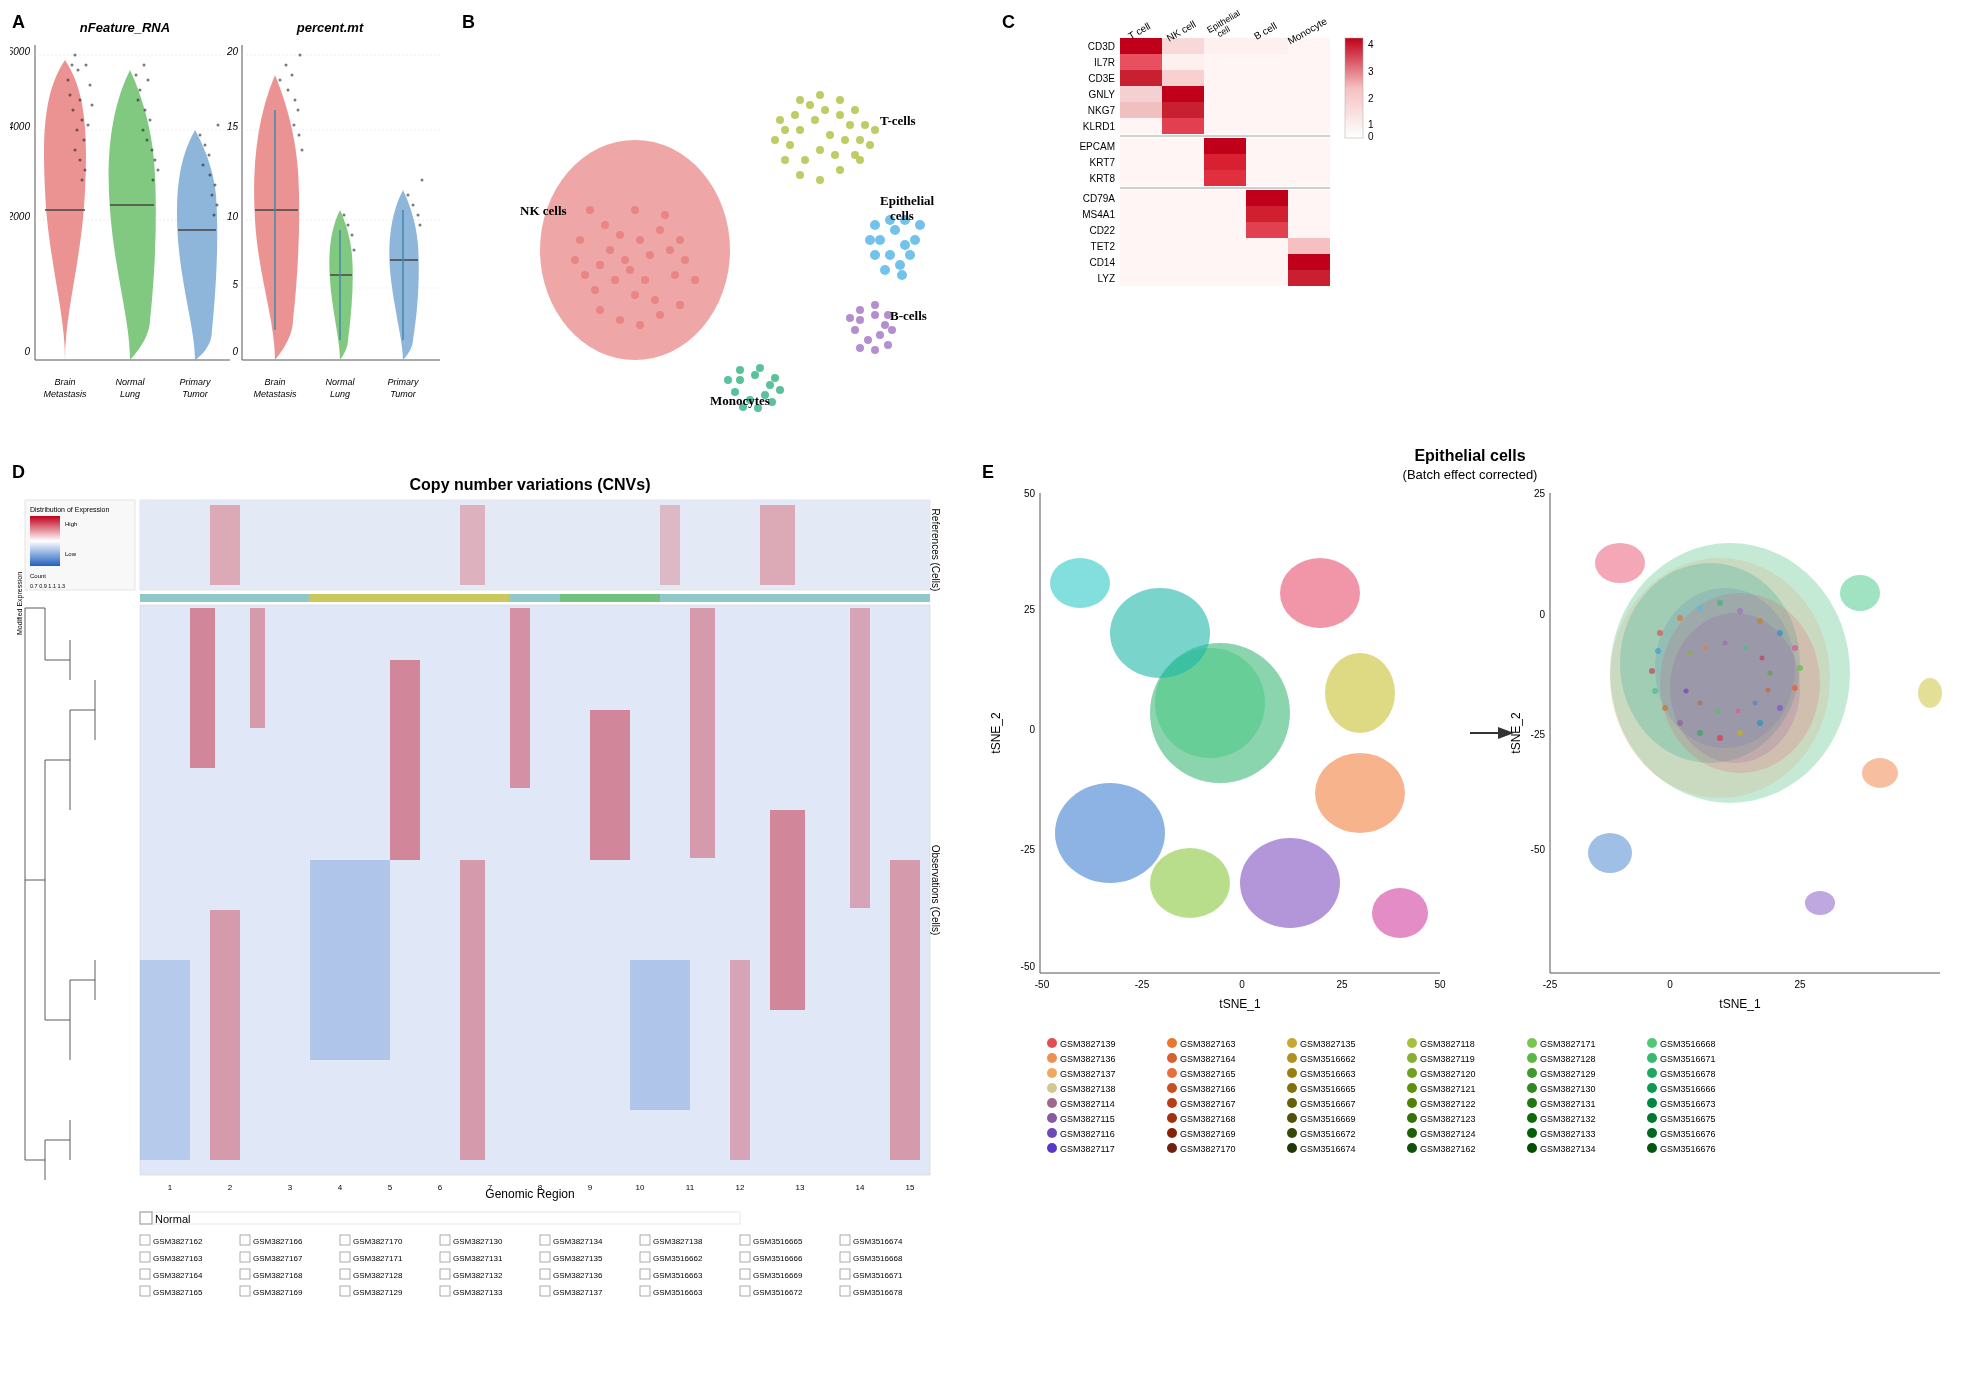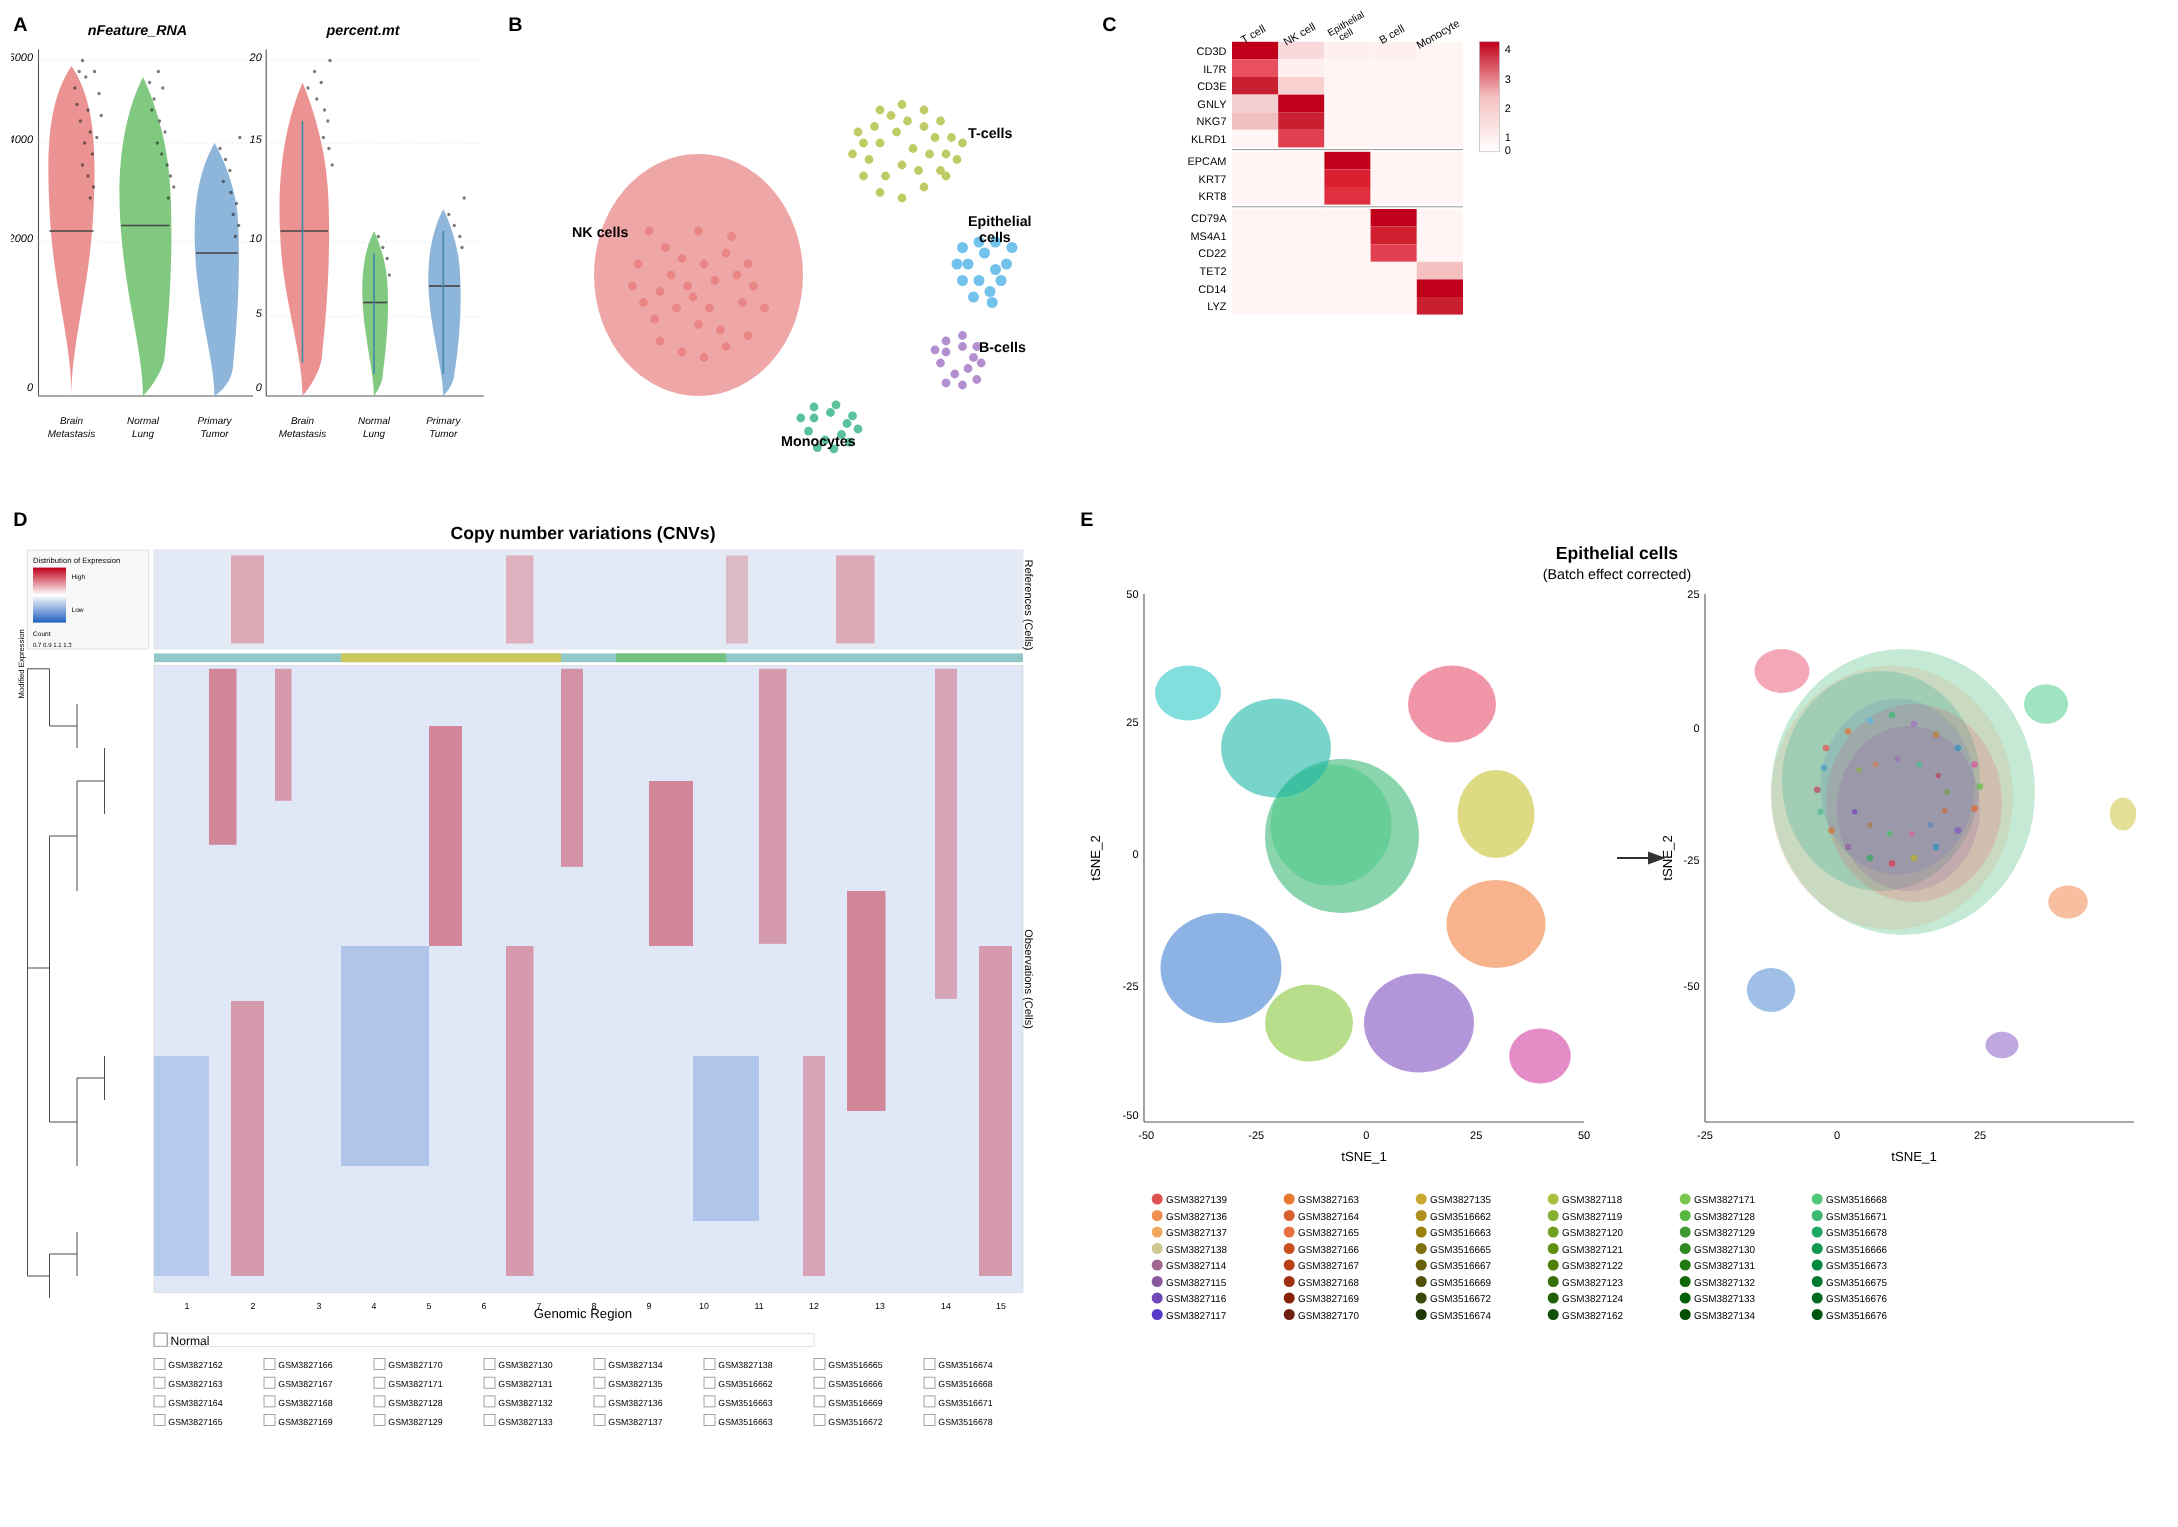--- a/index.html
+++ b/index.html
@@ -30,20 +30,21 @@
       font-style: italic;
     }
 
     
     #panel-b {
       position: absolute;
       left: 460px;
       top: 10px;
       width: 530px;
       height: 430px;
+      font-family: Liberation Serif, serif;
     }
 
     
     #panel-c {
       position: absolute;
       left: 1000px;
       top: 10px;
       width: 420px;
       height: 430px;
     }
@@ -670,21 +671,21 @@
       <rect x="730" y="826" width="10" height="10" fill="none" stroke="#888" stroke-width="0.7"></rect>
       <text x="743" y="835">GSM3516672</text>
       <rect x="830" y="826" width="10" height="10" fill="none" stroke="#888" stroke-width="0.7"></rect>
       <text x="843" y="835">GSM3516678</text>
     </g>
   </svg>
 </div>
 
 <span class="panel-label" style="left:982px;top:462px;">E</span>
 
-<div id="panel-e" style="position:absolute;left:980px;top:480px;width:990px;height:860px;">
+<div id="panel-e" style="position:absolute;left:980px;top:433px;width:990px;height:860px;">
   <svg width="990" height="860" viewBox="0 0 990 860">
 
     <text x="490" y="28" text-anchor="middle" font-size="16" font-weight="bold">Epithelial cells</text>
     <text x="490" y="46" text-anchor="middle" font-size="13">(Batch effect corrected)</text>
 
     <line x1="60" y1="60" x2="60" y2="540" stroke="#555" stroke-width="1"></line>
     <line x1="60" y1="540" x2="460" y2="540" stroke="#555" stroke-width="1"></line>
 
     <text x="55" y="64" text-anchor="end" font-size="10">50</text>
     <text x="55" y="180" text-anchor="end" font-size="10">25</text>

